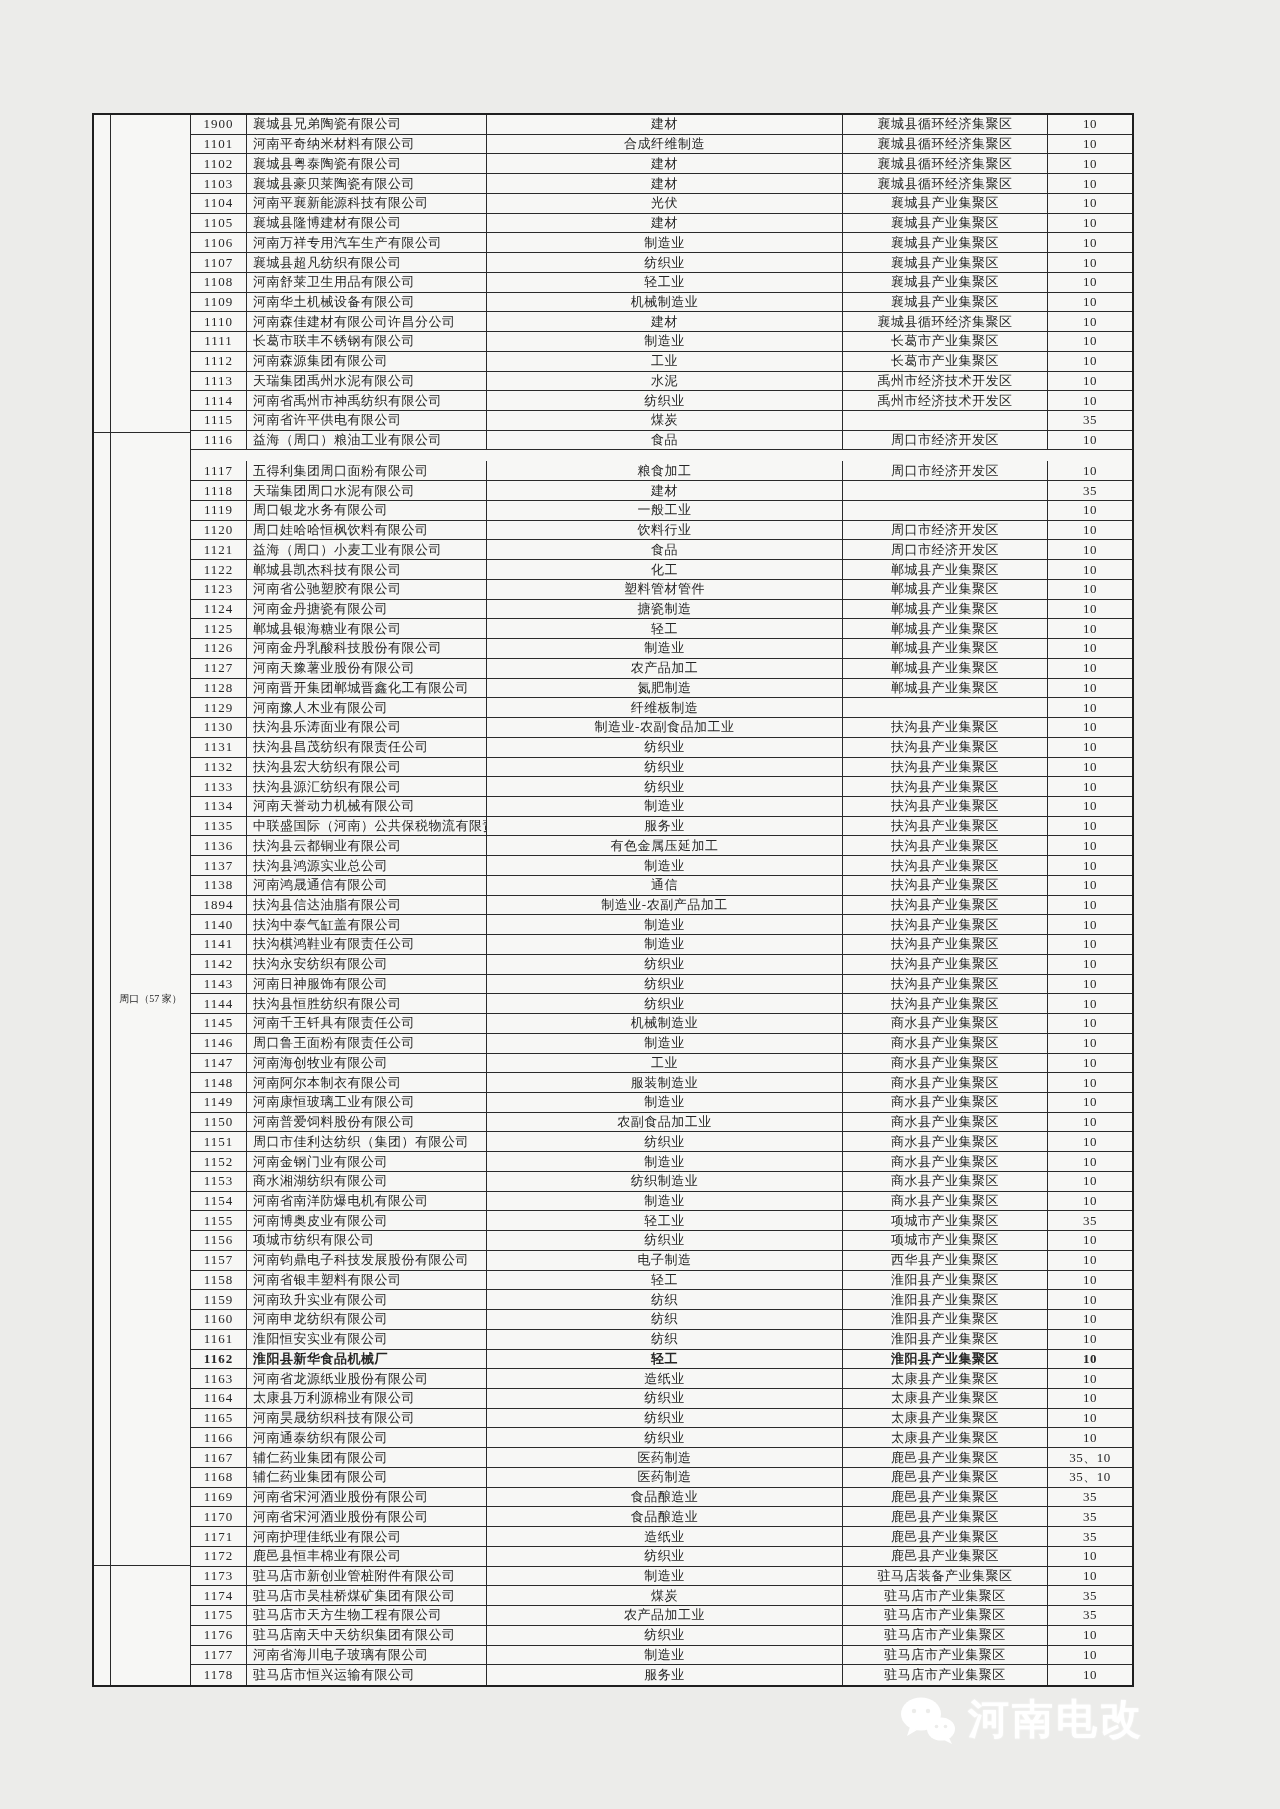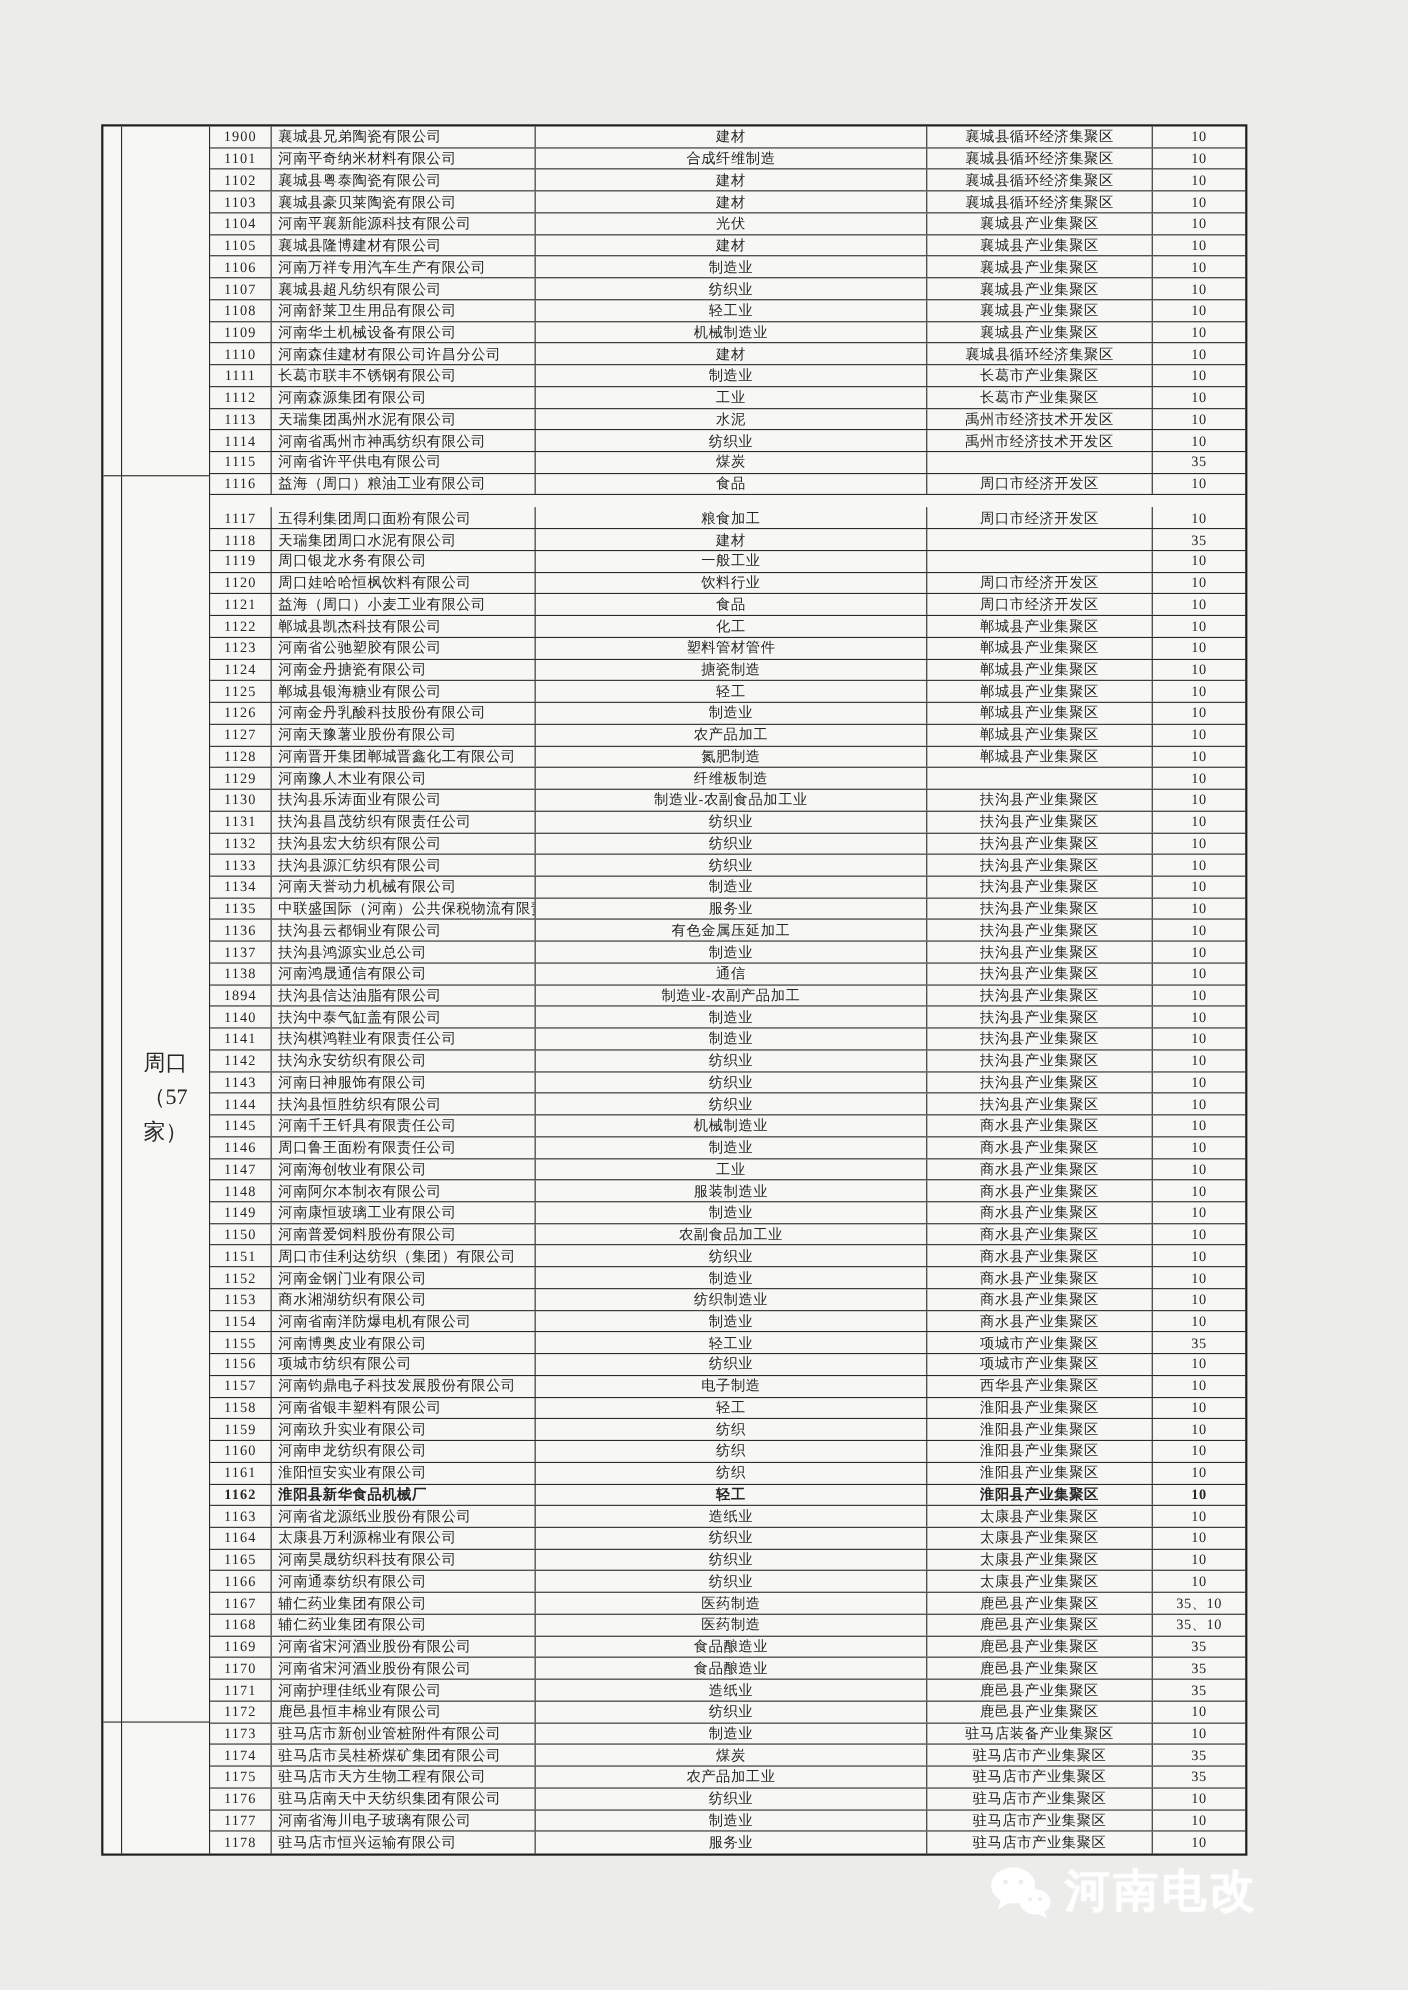--- a/index.html
+++ b/index.html
@@ -26,21 +26,21 @@
     border-bottom:1px solid #2a2a2a;
   }
   .col-strip .strip-cell:last-child{border-bottom:none;}
   .col-group{width:80px;display:flex;flex-direction:column;}
   .group-cell{
     box-sizing:border-box;
     border-right:1px solid #2a2a2a;
     border-bottom:1px solid #2a2a2a;
     display:flex;align-items:center;justify-content:center;
     text-align:center;
-    font-size:20px;line-height:1.55;
+    font-size:10px;line-height:1.55;
     padding:0 5px;
   }
   .col-group .group-cell:last-child{border-bottom:none;}
   .col-rows{flex:1;display:flex;flex-direction:column;}
   .trow{
     display:flex;
     box-sizing:border-box;
     border-bottom:1px solid #2a2a2a;
   }
   .col-rows .trow:last-child{border-bottom:none;}

